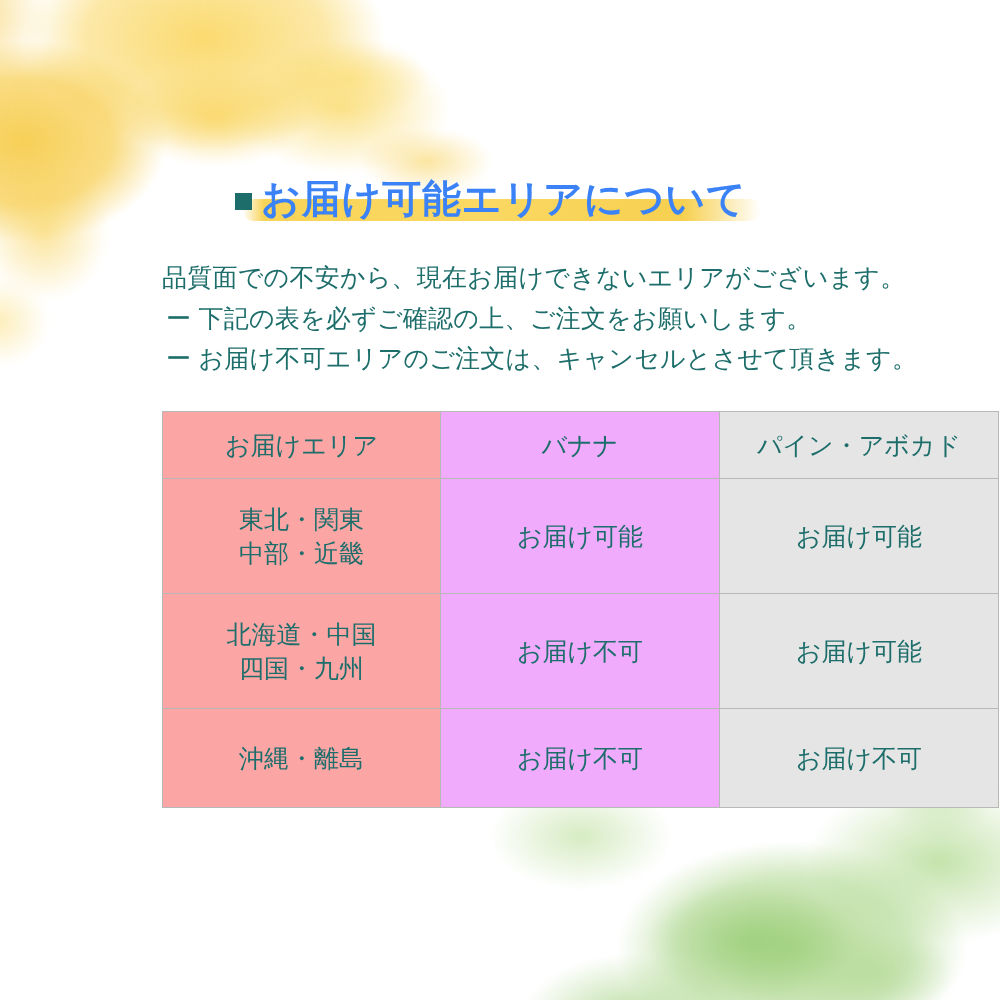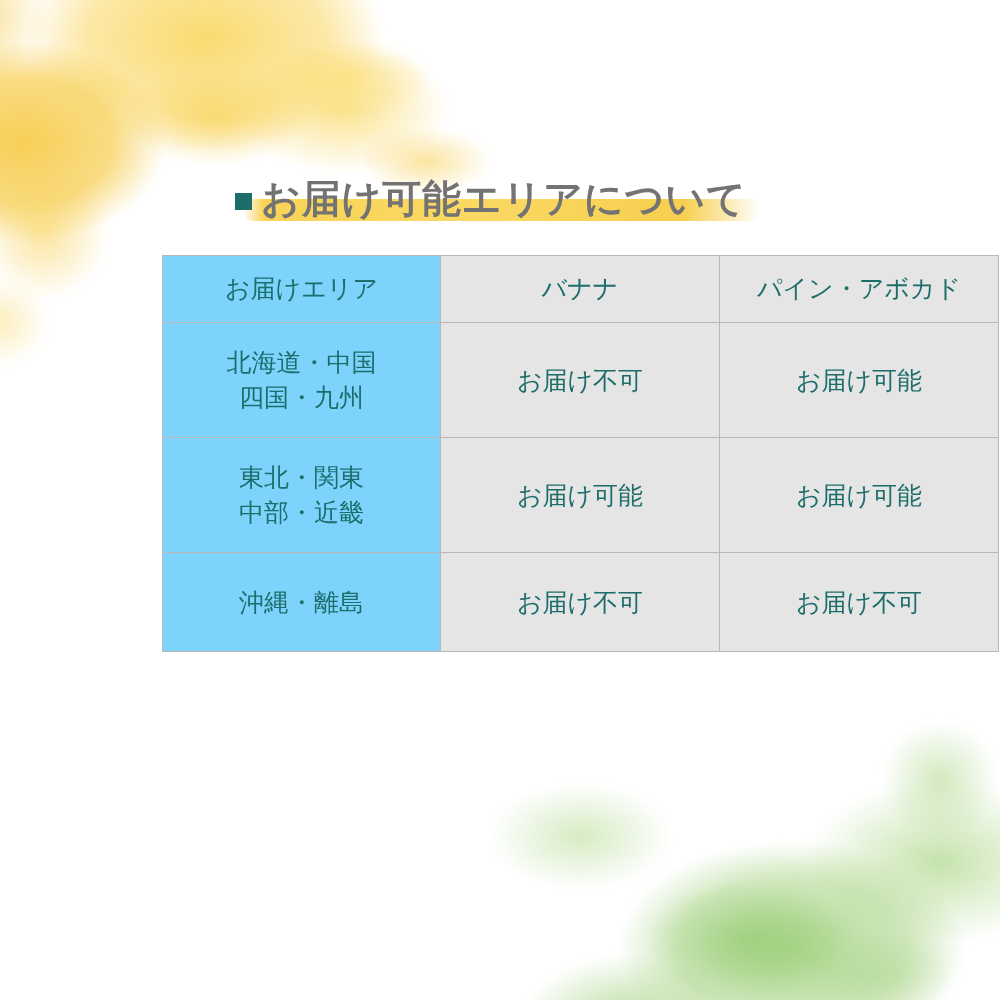--- a/index.html
+++ b/index.html
@@ -108,21 +108,21 @@
     z-index: 1;
     filter: blur(0.6px);
   }
   h1.page-title {
     position: relative;
     z-index: 2;
     margin: 0;
     font-size: 39px;
     line-height: 1.2;
     font-weight: 700;
-    color: #737373;
+    color: #3b82f6;
     letter-spacing: 0.02em;
     white-space: nowrap;
   }
   .bullet-square {
     display: inline-block;
     width: 17px;
     height: 17px;
     background: #1d6e6b;
     margin-right: 9px;
     vertical-align: 2px;
@@ -157,24 +157,24 @@
     padding: 0;
   }
   col.col-area { width: 278px; }
   col.col-b { width: 279px; }
   col.col-c { width: 279px; }
 
   tr.head-row th { height: 66px; font-size: 25px; }
   tr.body-row td { height: 114px; font-size: 25px; line-height: 1.38; }
   tr.body-row.single td { height: 98px; margin-top: 20px; }
 
-  .cell-banana { background: #e5e5e5; }
+  .cell-banana { background: #f0abfc; }
   .cell-pine { background: #e5e5e5; }
 
-  .cell-area { background: #7dd3fc; }
+  .cell-area { background: #fca5a5; }
   .na { color: #b7b7b7; }
   .ok { color: #1d6e6b; }
   .area-line { display: block; }
 </style>
 </head>
 <body>
 
 <div class="wash wash-yellow-top"></div>
 <div class="wash wash-yellow-top2"></div>
 <div class="wash wash-yellow-left"></div>
@@ -184,49 +184,54 @@
 
 <div class="content">
 
   <div class="heading-wrap">
     <div class="heading-brush"></div>
     <h1 class="page-title">
       <span class="bullet-square"></span><span>お届け可能エリアについて</span>
     </h1>
   </div>
 
+  <div class="lead">
+    <p>品質面での不安から、現在お届けできないエリアがございます。</p>
+    <p class="indent">ー 下記の表を必ずご確認の上、ご注文をお願いします。</p>
+    <p class="indent">ー お届け不可エリアのご注文は、キャンセルとさせて頂きます。</p>
+  </div>
 
   <table class="area-table">
     <colgroup>
       <col class="col-area">
       <col class="col-b">
       <col class="col-c">
     </colgroup>
     <thead>
       <tr class="head-row">
         <th class="cell-area">お届けエリア</th>
         <th class="cell-banana">バナナ</th>
         <th class="cell-pine">パイン・アボカド</th>
       </tr>
     </thead>
     <tbody>
       <tr class="body-row">
         <td class="cell-area">
+          <span class="area-line">東北・関東</span>
+          <span class="area-line">中部・近畿</span>
+        </td>
+        <td class="cell-banana ok">お届け可能</td>
+        <td class="cell-pine ok">お届け可能</td>
+      </tr>
+      <tr class="body-row">
+        <td class="cell-area">
           <span class="area-line">北海道・中国</span>
           <span class="area-line">四国・九州</span>
         </td>
         <td class="cell-banana na">お届け不可</td>
-        <td class="cell-pine ok">お届け可能</td>
-      </tr>
-      <tr class="body-row">
-        <td class="cell-area">
-          <span class="area-line">東北・関東</span>
-          <span class="area-line">中部・近畿</span>
-        </td>
-        <td class="cell-banana ok">お届け可能</td>
         <td class="cell-pine ok">お届け可能</td>
       </tr>
       <tr class="body-row single">
         <td class="cell-area">
           <span class="area-line">沖縄・離島</span>
         </td>
         <td class="cell-banana na">お届け不可</td>
         <td class="cell-pine na">お届け不可</td>
       </tr>
     </tbody>

